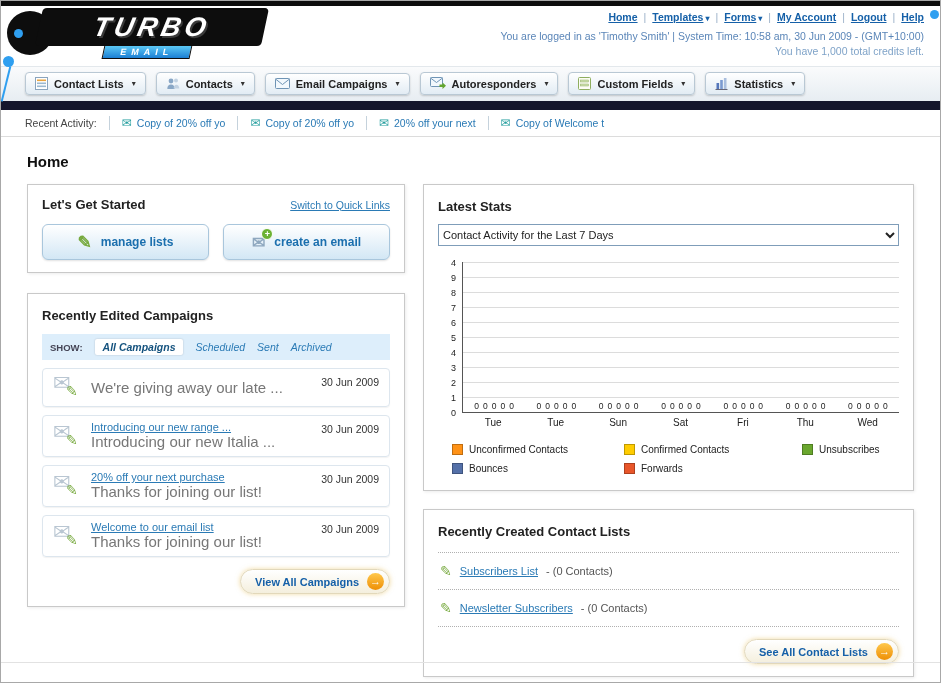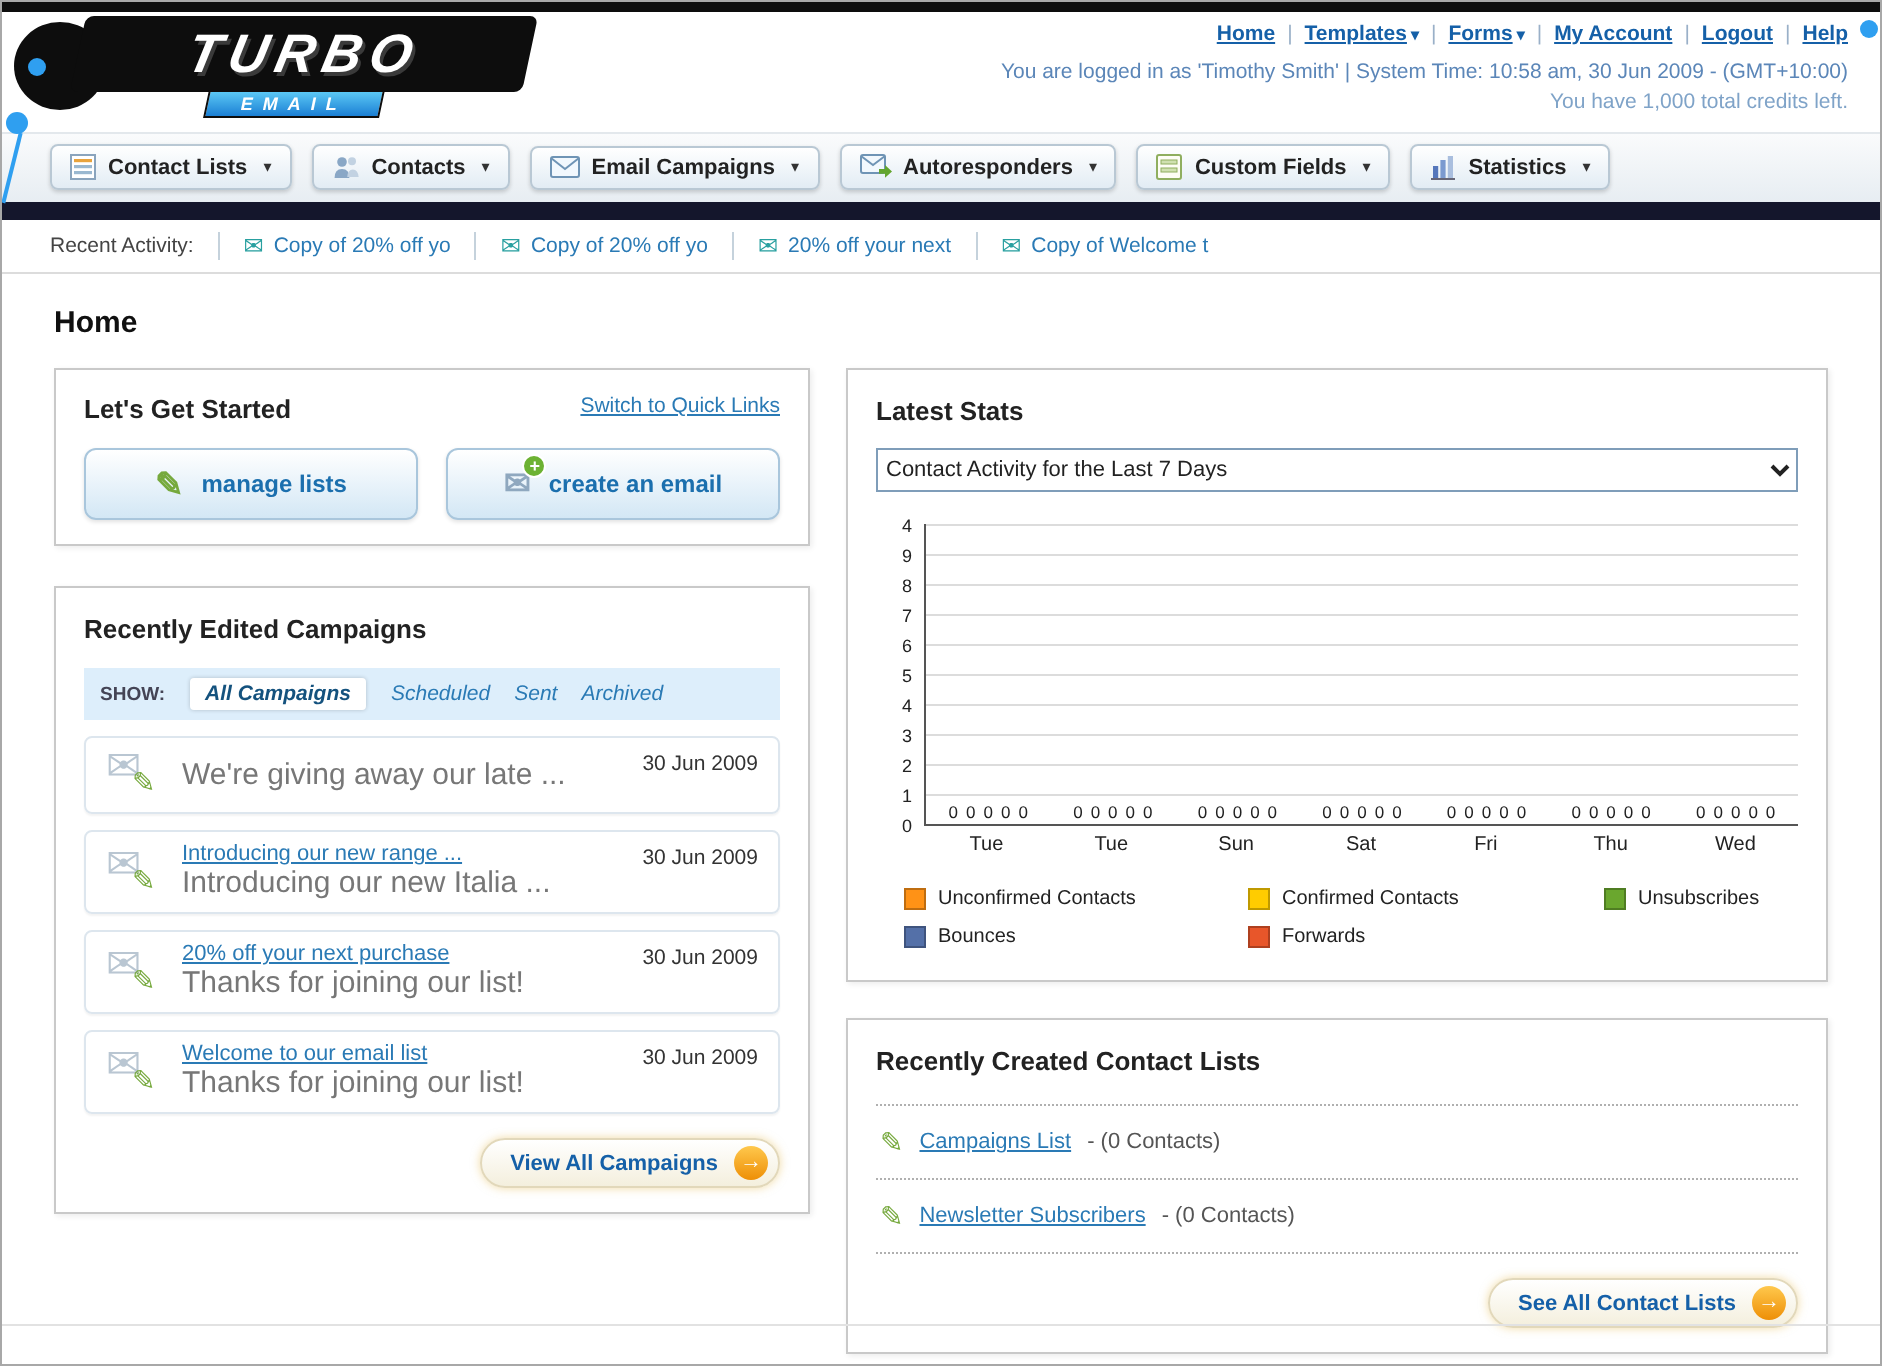--- a/index.html
+++ b/index.html
@@ -44,21 +44,21 @@
   .mail-ico { color:#29a0a0; font-size:12px; }
   .ra-link { color:#2a7ab5; text-decoration:none; }
 
   
   main { padding:10px 26px 0; }
   .page-title { font-size:15px; font-weight:bold; color:#101010; margin:6px 0 14px; }
   .cols { display:flex; gap:18px; align-items:flex-start; }
   .col-left { width:378px; flex:none; display:flex; flex-direction:column; gap:20px; }
   .col-right { flex:1; display:flex; flex-direction:column; gap:18px; }
   .panel { border:1px solid #c9c9c9; background:#fff; padding:12px 14px; box-shadow:1px 1px 3px rgba(0,0,0,.08); }
-  .panel-head { display:flex; justify-content:space-between; }
+  .panel-head { display:flex; justify-content:space-between; align-items:center; }
   .panel-title { font-size:13px; font-weight:bold; color:#222; }
   .quick-link { font-size:10.5px; color:#2a7ab5; text-decoration:underline; cursor:pointer; }
 
   
   .gs-buttons { display:flex; gap:14px; margin-top:12px; }
   .gs-btn { flex:1; height:36px; display:flex; align-items:center; justify-content:center; gap:9px; border:1px solid #a9c6dc; border-radius:6px; background:linear-gradient(#ffffff,#d3e7f5); color:#1b6fae; font-weight:bold; font-size:12px; box-shadow:0 1px 2px rgba(0,0,0,.12); cursor:pointer; font-family:inherit; }
   .pencil-ico { font-size:17px; color:#76a93d; }
   .env-plus { position:relative; font-size:16px; color:#8fa8bf; }
   .plus-badge { position:absolute; right:-8px; top:-5px; width:12px; height:12px; background:#6cb233; border:1px solid #fff; border-radius:50%; color:#fff; font-size:9px; line-height:10px; text-align:center; font-weight:bold; }
 
@@ -423,21 +423,21 @@
                 </span>
             </div>
           </div>
         </section>
 
         <section class="panel">
           <span class="panel-title">Recently Created Contact Lists</span>
           <div class="cl-list">
             <div class="cl-item">
               <span class="pencil-sm">✎</span>
-              <a class="cl-link">Campaigns List</a>
+              <a class="cl-link">Subscribers List</a>
               <span class="cl-suffix">- (0 Contacts)</span>
             </div>
             <div class="cl-item">
               <span class="pencil-sm">✎</span>
               <a class="cl-link">Newsletter Subscribers</a>
               <span class="cl-suffix">- (0 Contacts)</span>
             </div>
           </div>
           <div class="btn-row">
             <button class="pill-btn">

